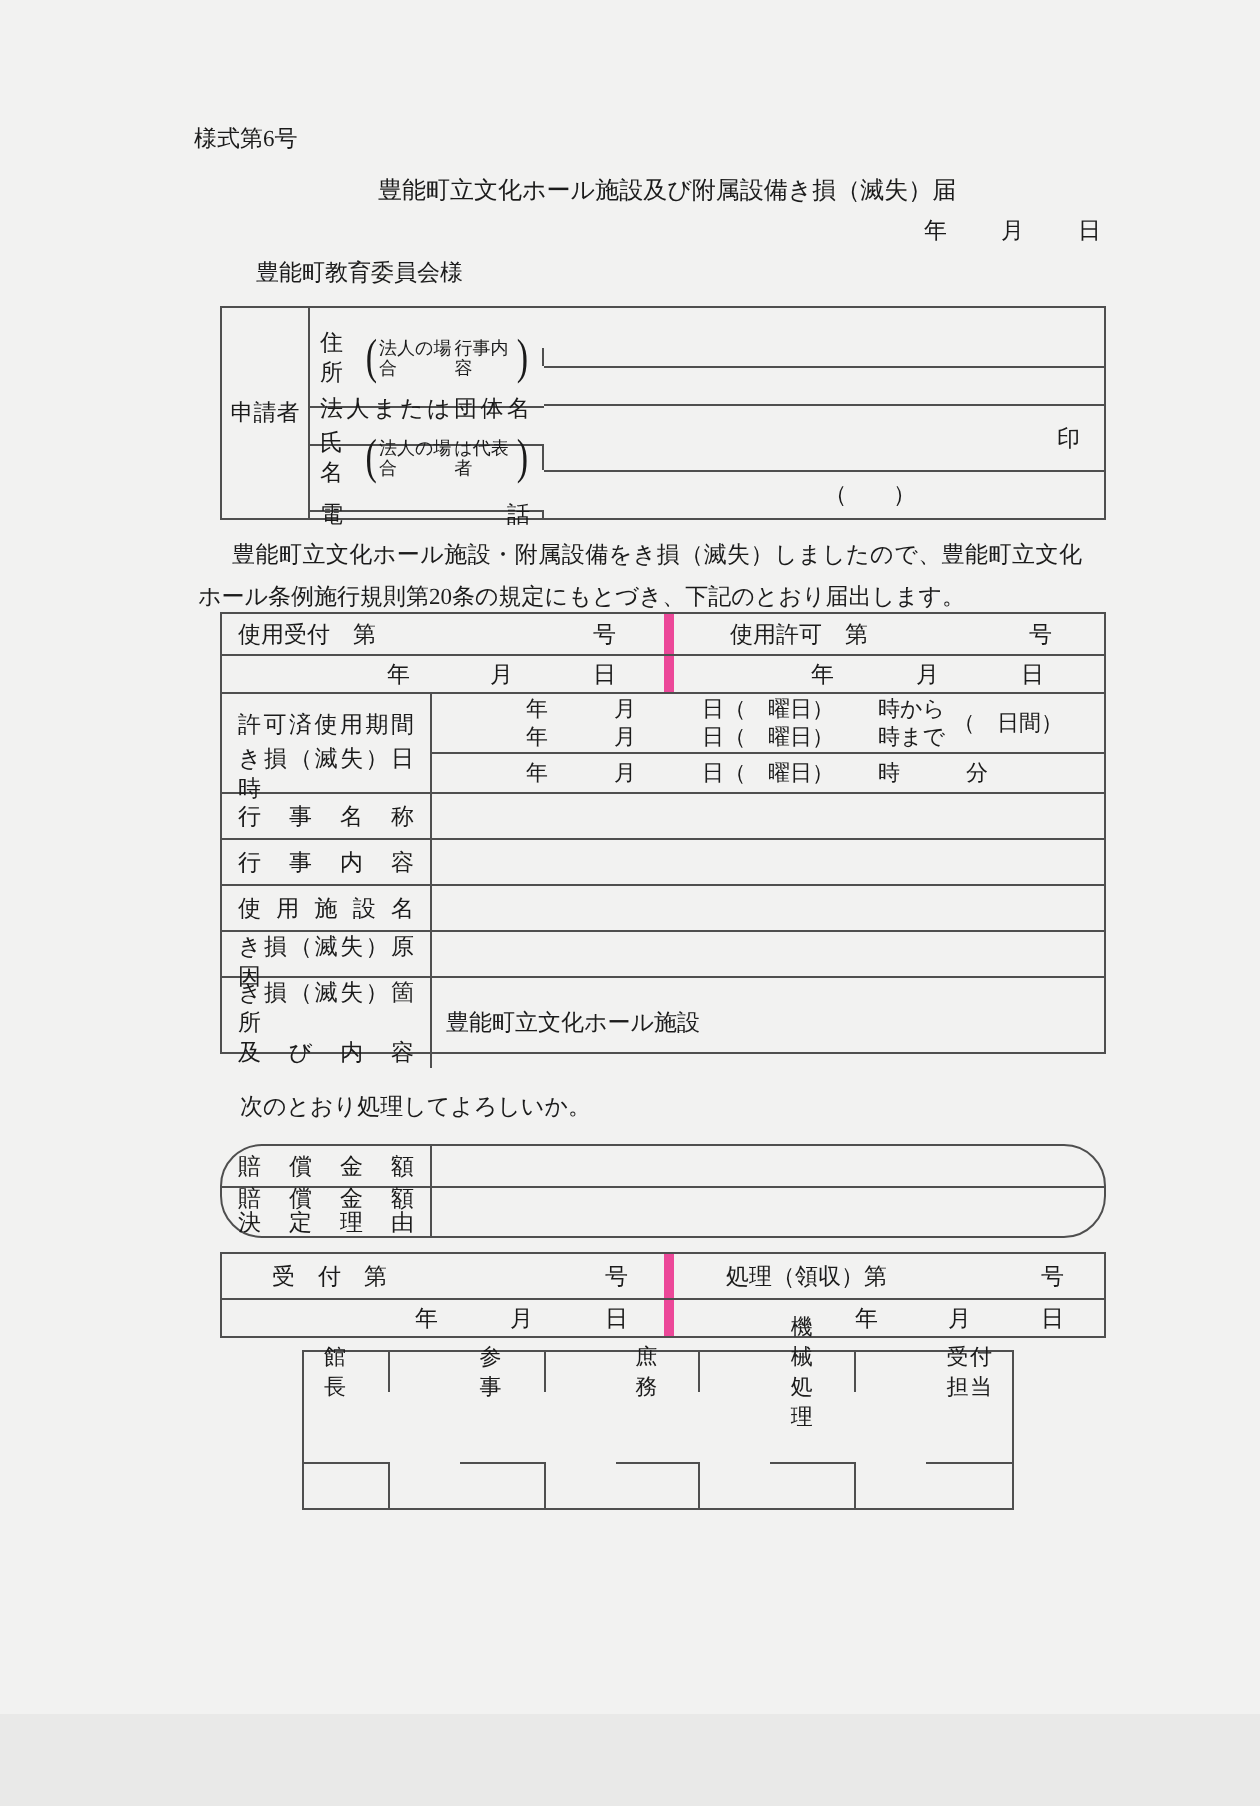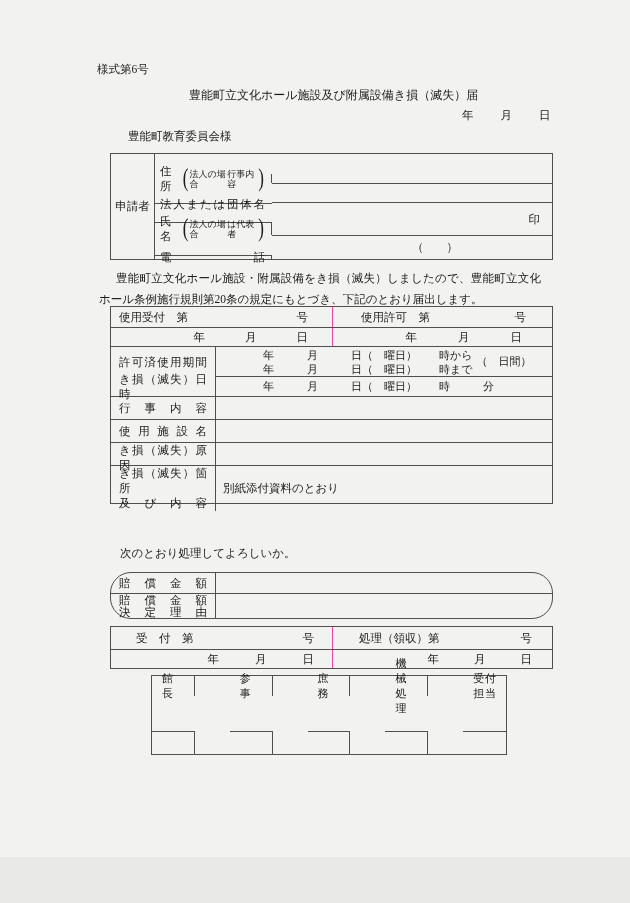--- a/index.html
+++ b/index.html
@@ -9,21 +9,21 @@
     background:#f2f2f1; color:#1b1b1b;
     font-family:"Liberation Serif","DejaVu Serif",serif;
     font-size:11.5px; overflow:hidden;
   }
   .abs { position:absolute; }
   
   .t { position:absolute; border:1px solid #4f4f4f; box-sizing:border-box; background:transparent; }
   .row { display:grid; box-sizing:border-box; }
   .bt { border-top:1px solid #4f4f4f; }
   .br { border-right:1px solid #4f4f4f; }
-  .bl { border-left:1px solid #ec4899; }
+  .bl { border-left:5px solid #ec4899; }
   .c { display:flex; align-items:center; box-sizing:border-box; min-width:0; }
   .ccol { display:flex; flex-direction:column; box-sizing:border-box; min-width:0; }
   .sp { flex:1 1 auto; }
   .lab { flex:1; text-align:justify; text-align-last:justify; text-justify:inter-character; }
   .labline { display:block; text-align:justify; text-align-last:justify; text-justify:inter-character; }
   
   .t1 { left:110px; top:153px; width:443px; display:grid;
         grid-template-columns:44px 117px 1fr; grid-template-rows:29px 19px 33px 24px; }
   .t1 .side { grid-column:1; grid-row:1/5; justify-content:center; }
   .t1 .lcell { padding:0 6px 0 5px;margin-top:20px; }
@@ -172,20 +172,26 @@
             <span>年　　　月　　　日（　曜日）　　時から</span>
             <span>年　　　月　　　日（　曜日）　　時まで</span>
           </div>
           <span class="pdays">（　日間）</span>
         </div>
         <div class="c pd">年　　　月　　　日（　曜日）　　時　　　分</div>
       </div>
     </div>
     <div class="row h23 colsL bt">
       <div class="c lpad br">
+        <span class="lab">行事名称</span>
+      </div>
+      <div class="c"></div>
+    </div>
+    <div class="row h23 colsL bt">
+      <div class="c lpad br">
         <span class="lab">行事内容</span>
       </div>
       <div class="c"></div>
     </div>
     <div class="row h23 colsL bt">
       <div class="c lpad br">
         <span class="lab">使用施設名</span>
       </div>
       <div class="c"></div>
     </div>
@@ -194,21 +200,21 @@
         <span class="lab">き損（滅失）原因</span>
       </div>
       <div class="c"></div>
     </div>
     <div class="row h38 colsL bt">
       <div class="ccol lpad br" style="justify-content:center;">
         <span class="labline">き損（滅失）箇所</span>
         <span class="labline">及び内容</span>
       </div>
       <div class="c vpad">
-        <span>別紙添付資料のとおり</span>
+        <span>豊能町立文化ホール施設</span>
       </div>
     </div>
   </div>
 
   <div class="abs" style="left:120px; top:546px;">次のとおり処理してよろしいか。</div>
 
   <div class="t t3">
     <div class="row h20 colsL">
       <div class="c lpad br">
         <span class="lab">賠償金額</span>

